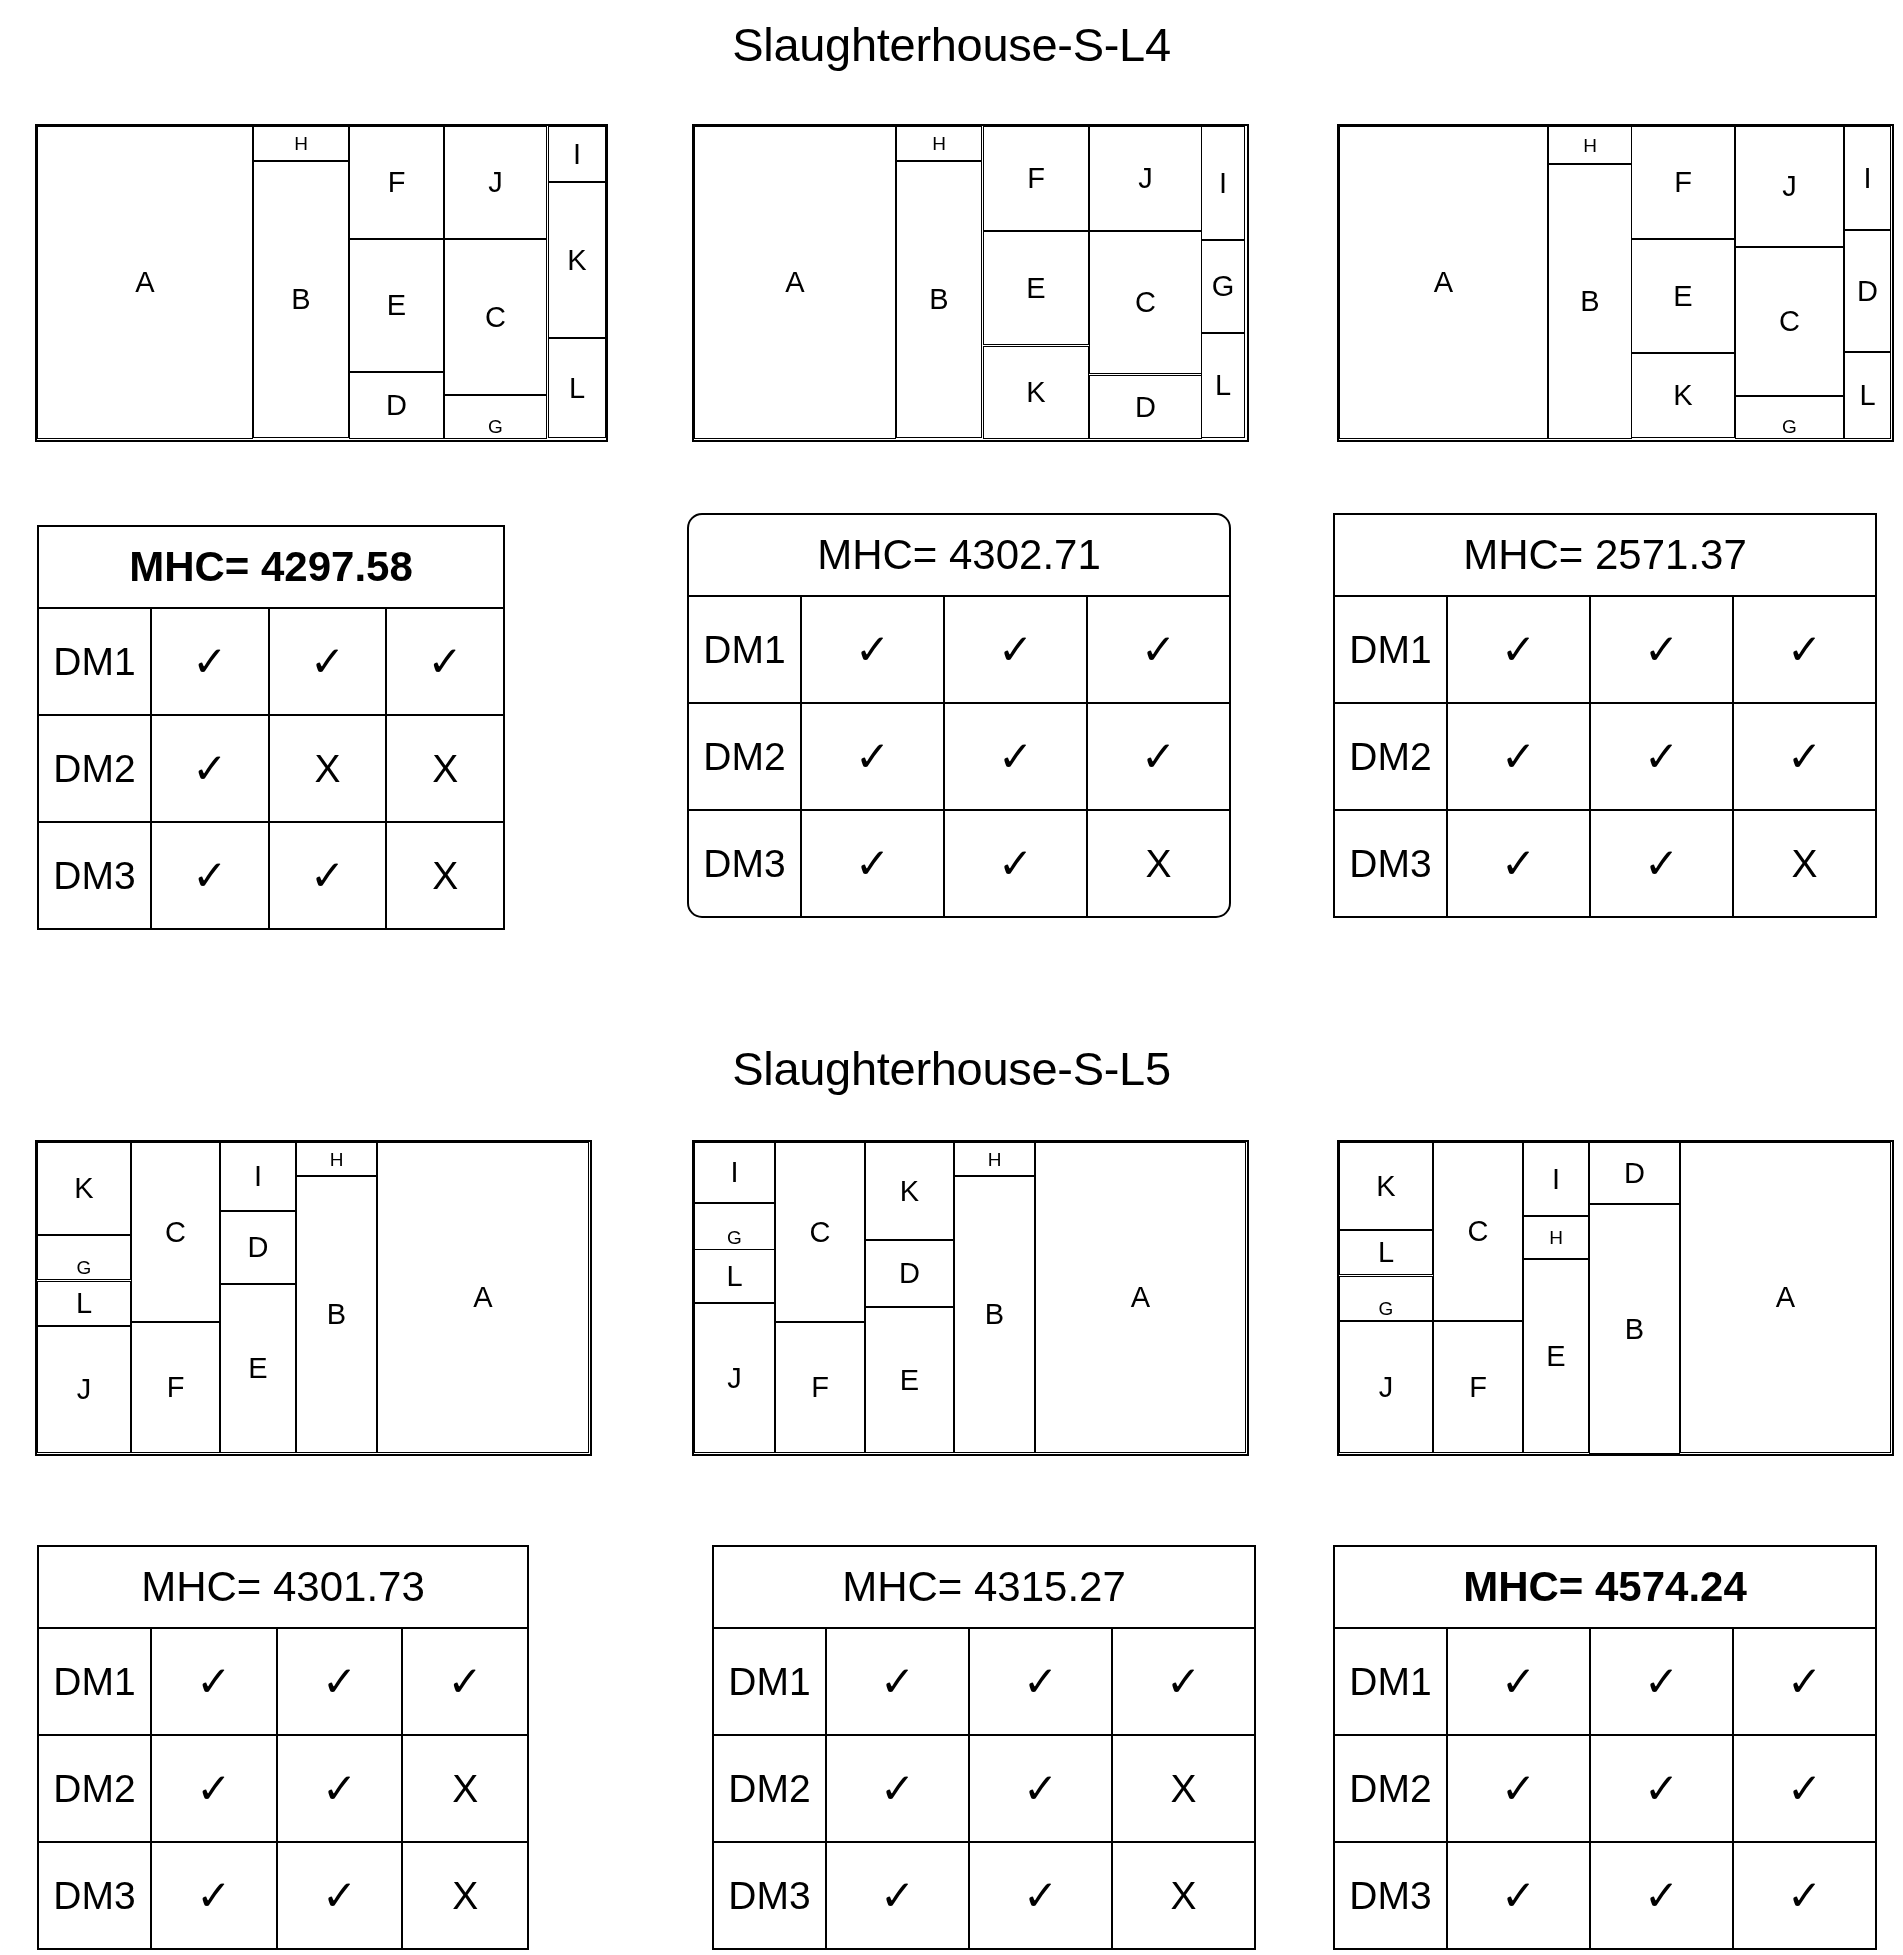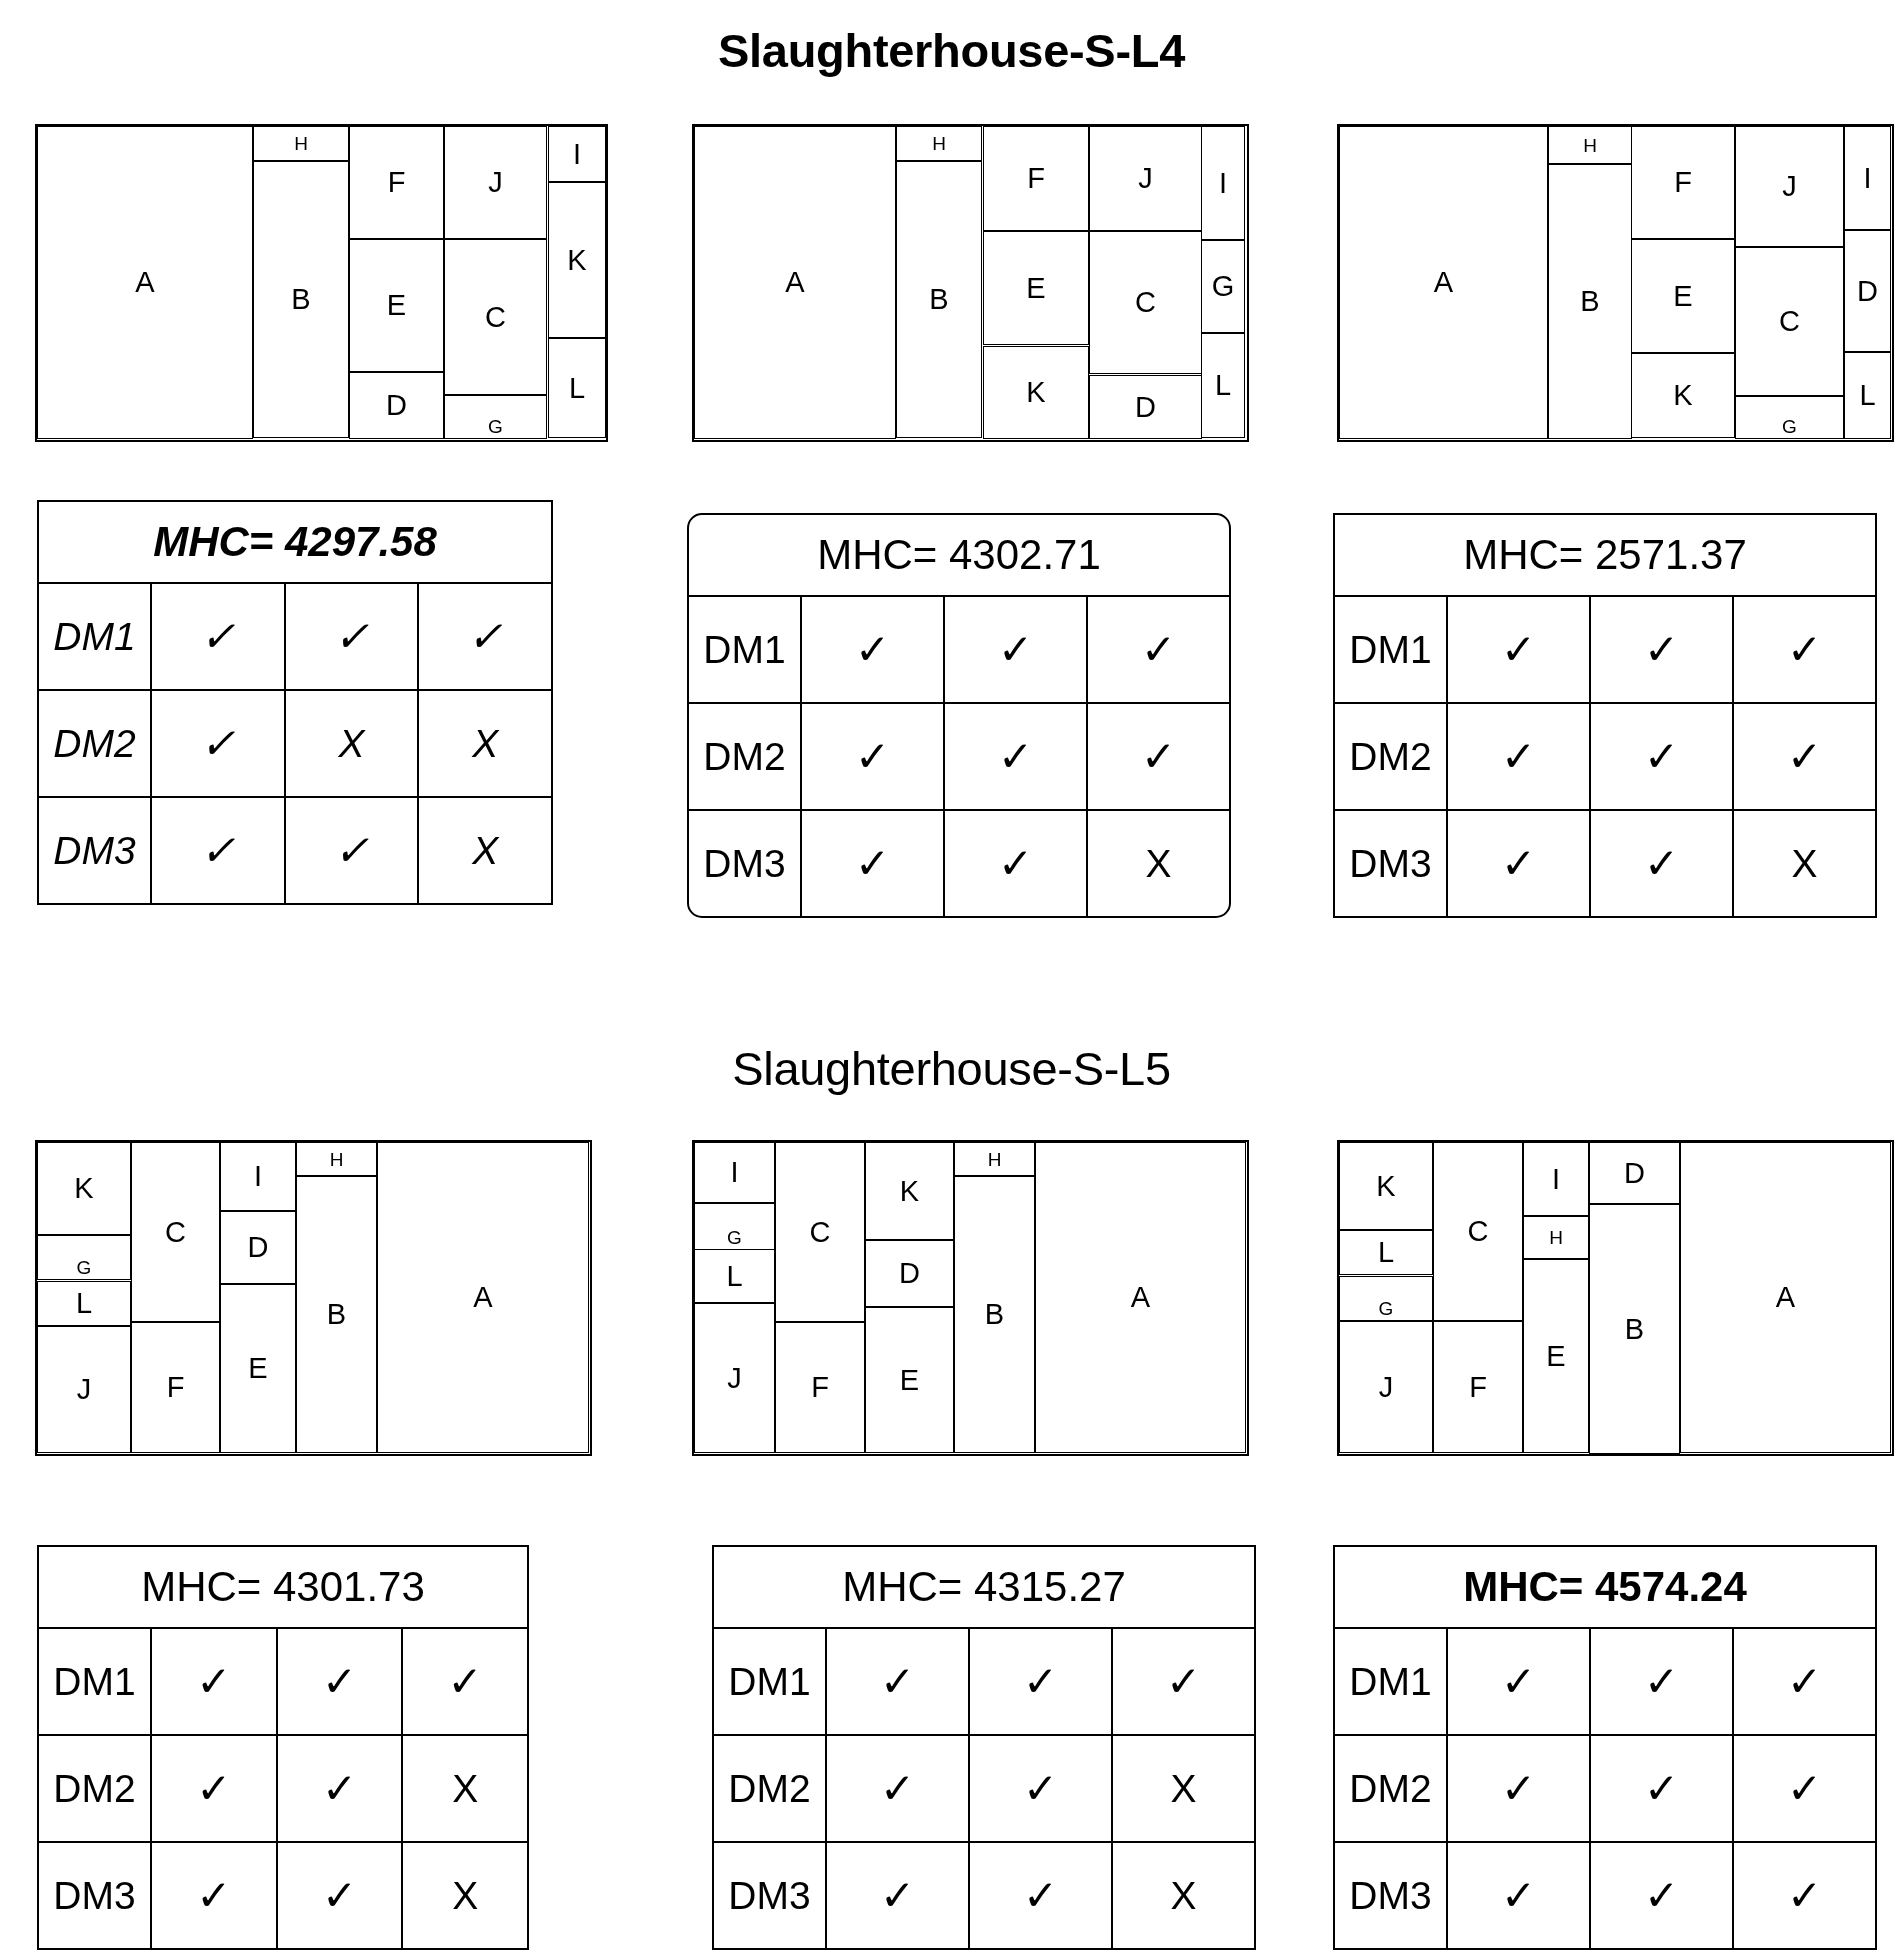--- a/index.html
+++ b/index.html
@@ -17,21 +17,21 @@
   }
   .section-title {
     position: absolute;
     width: 100%;
     text-align: center;
     font-size: 47px;
     font-weight: 400;
     letter-spacing: -0.3px;
     color: #000;
   }
-  #title-l4 { top: 23px; font-weight: bold; }
+  #title-l4 { top: 17px; }
   #title-l5 { top: 1041px; }
 
   
   .layout {
     position: absolute;
     border: 2.5px solid #000;
     box-sizing: border-box;
     background: #fff;
   }
   .cell {
@@ -141,21 +141,21 @@
     <div class="cell" style="left: 292px; top: 113px; width: 104px; height: 114px;">E</div>
     <div class="cell" style="left: 292px; top: 227px; width: 104px; height: 85px;">K</div>
     <div class="cell" style="left: 396px; top: 0px; width: 109px; height: 121px;">J</div>
     <div class="cell" style="left: 396px; top: 121px; width: 109px; height: 149px;">C</div>
     <div class="cell sm lbl-bottom" style="left: 396px; top: 270px; width: 109px; height: 43px;">G</div>
     <div class="cell" style="left: 505px; top: 0px; width: 47px; height: 104px;">I</div>
     <div class="cell" style="left: 505px; top: 104px; width: 47px; height: 122px;">D</div>
     <div class="cell" style="left: 505px; top: 226px; width: 47px; height: 87px;">L</div>
   </div>
 
-<div class="mhc-table" id="table-l4-1" style="left:37px; top:500px; width:516px; height:405px;font-style:italic;">
+<div class="mhc-table" id="table-l4-1" style="left:37px; top:525px; width:468px; height:405px;">
     <div class="mhc-head bold">MHC= 4297.58</div>
     <div class="mhc-row">
       <div class="mhc-label">DM1</div>
       <div class="mhc-cell">
         <span class="mark-check">✓</span>
       </div>
       <div class="mhc-cell">
         <span class="mark-check">✓</span>
       </div>
       <div class="mhc-cell">

